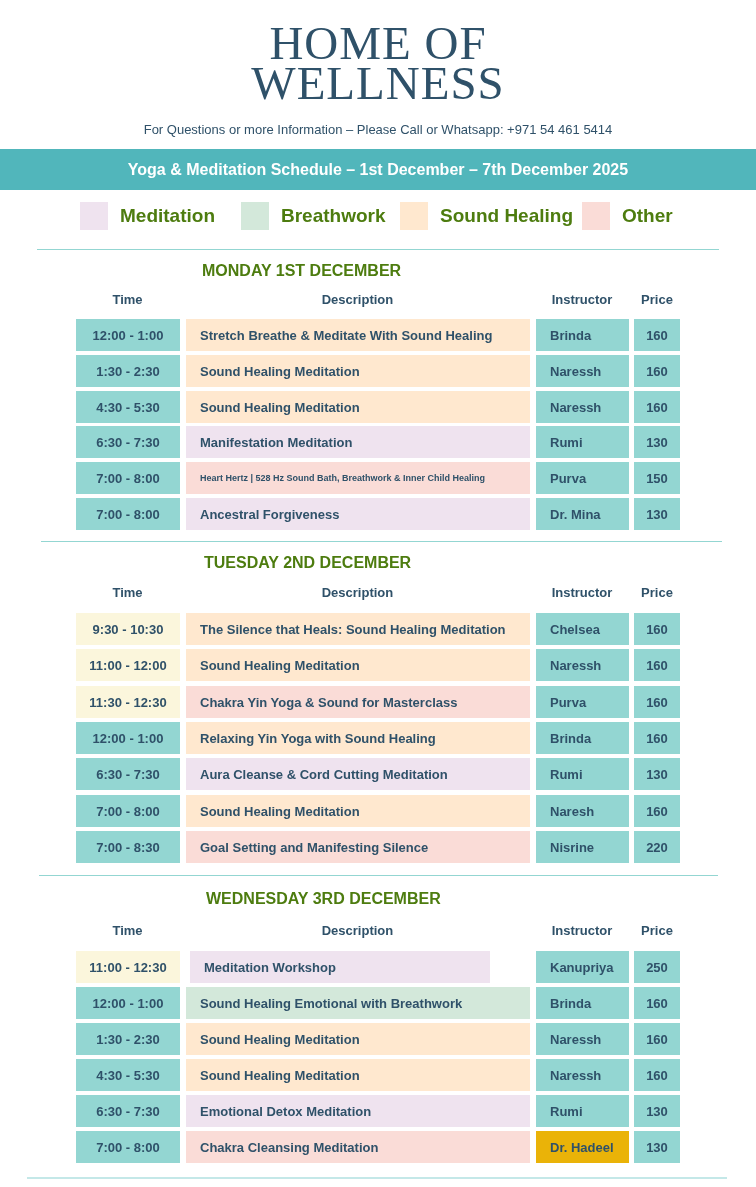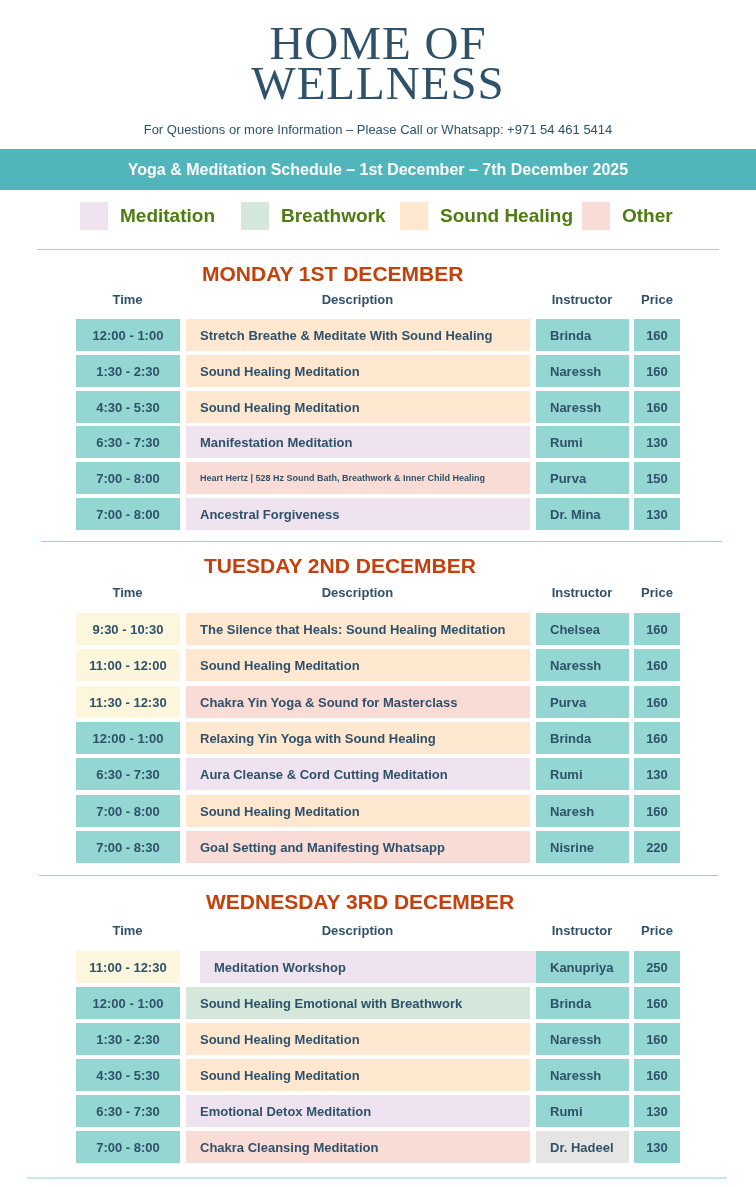--- a/index.html
+++ b/index.html
@@ -12,21 +12,21 @@
   .logo.l2 { top: 60px; font-size: 47px; }
   .contact { position: absolute; top: 122px; left: 0; width: 756px; text-align: center;
              font-size: 13px; color: #2f5169; }
   .banner { position: absolute; top: 149px; left: 0; width: 756px; height: 41px;
             background: #51b6bb; color: #ffffff; text-align: center; line-height: 41px;
             font-size: 16px; font-weight: bold; }
   .legend-item { position: absolute; top: 202px; height: 28px; display: flex; align-items: center; }
   .legend-swatch { width: 28px; height: 28px; margin-right: 12px; }
   .legend-label { font-size: 19px; font-weight: bold; color: #4d7c0f; }
   .divider { position: absolute; height: 1px; background: #93d6d2; }
-  .day-title { position: absolute; font-size: 21px; font-weight: bold; color: #c2410c; }
+  .day-title { position: absolute; font-size: 16px; font-weight: bold; color: #4d7c0f; }
   .col-head { position: absolute; font-size: 13px; font-weight: bold; color: #2f5169; text-align: center; }
   .cell { position: absolute; height: 32px; display: flex; align-items: center;
           font-size: 13px; font-weight: bold; color: #2f5169; box-sizing: border-box; }
   .cell.time { justify-content: center; text-align: center; }
   .cell.desc { padding-left: 14px; }
   .cell.desc.small { font-size: 9px; }
   .cell.inst { padding-left: 14px; }
   .cell.price { justify-content: center; }
 </style>
 </head>
@@ -141,35 +141,35 @@
         <div class="cell price" style="top:758px;left:634px;width:46px;background:#93d6d2;">130</div>
       </div>
       <div>
         <div class="cell time" style="top:795px;left:76px;width:104px;background:#93d6d2;">7:00 - 8:00</div>
         <div class="cell desc" style="top:795px;left:186px;width:344px;background:#ffe8cf;">Sound Healing Meditation</div>
         <div class="cell inst" style="top:795px;left:536px;width:93px;background:#93d6d2;">Naresh</div>
         <div class="cell price" style="top:795px;left:634px;width:46px;background:#93d6d2;">160</div>
       </div>
       <div>
         <div class="cell time" style="top:831px;left:76px;width:104px;background:#93d6d2;">7:00 - 8:30</div>
-        <div class="cell desc" style="top:831px;left:186px;width:344px;background:#fadcd7;">Goal Setting and Manifesting Whatsapp</div>
+        <div class="cell desc" style="top:831px;left:186px;width:344px;background:#fadcd7;">Goal Setting and Manifesting Silence</div>
         <div class="cell inst" style="top:831px;left:536px;width:93px;background:#93d6d2;">Nisrine</div>
         <div class="cell price" style="top:831px;left:634px;width:46px;background:#93d6d2;">220</div>
       </div>
     </div>
     <div>
       <div class="divider" style="top:875px;left:39px;width:679px;"></div>
       <div class="day-title" style="top:890px;left:206px;">WEDNESDAY 3RD DECEMBER</div>
       <div class="col-head" style="top:923px;left:75px;width:105px;">Time</div>
       <div class="col-head" style="top:923px;left:185px;width:345px;">Description</div>
       <div class="col-head" style="top:923px;left:536px;width:92px;">Instructor</div>
       <div class="col-head" style="top:923px;left:634px;width:46px;">Price</div>
       <div>
         <div class="cell time" style="top:951px;left:76px;width:104px;background:#fbf6dc;">11:00 - 12:30</div>
-        <div class="cell desc" style="top:951px;left:200px;width:345px;background:#efe3ef;">Meditation Workshop</div>
+        <div class="cell desc" style="top:951px;left:190px;width:300px;background:#efe3ef;">Meditation Workshop</div>
         <div class="cell inst" style="top:951px;left:536px;width:93px;background:#93d6d2;">Kanupriya</div>
         <div class="cell price" style="top:951px;left:634px;width:46px;background:#93d6d2;">250</div>
       </div>
       <div>
         <div class="cell time" style="top:987px;left:76px;width:104px;background:#93d6d2;">12:00 - 1:00</div>
         <div class="cell desc" style="top:987px;left:186px;width:344px;background:#d3e8da;">Sound Healing Emotional with Breathwork</div>
         <div class="cell inst" style="top:987px;left:536px;width:93px;background:#93d6d2;">Brinda</div>
         <div class="cell price" style="top:987px;left:634px;width:46px;background:#93d6d2;">160</div>
       </div>
       <div>
@@ -186,18 +186,18 @@
       </div>
       <div>
         <div class="cell time" style="top:1095px;left:76px;width:104px;background:#93d6d2;">6:30 - 7:30</div>
         <div class="cell desc" style="top:1095px;left:186px;width:344px;background:#efe3ef;">Emotional Detox Meditation</div>
         <div class="cell inst" style="top:1095px;left:536px;width:93px;background:#93d6d2;">Rumi</div>
         <div class="cell price" style="top:1095px;left:634px;width:46px;background:#93d6d2;">130</div>
       </div>
       <div>
         <div class="cell time" style="top:1131px;left:76px;width:104px;background:#93d6d2;">7:00 - 8:00</div>
         <div class="cell desc" style="top:1131px;left:186px;width:344px;background:#fadcd7;">Chakra Cleansing Meditation</div>
-        <div class="cell inst" style="top:1131px;left:536px;width:93px;background:#e5e5e5;">Dr. Hadeel</div>
+        <div class="cell inst" style="top:1131px;left:536px;width:93px;background:#eab308;">Dr. Hadeel</div>
         <div class="cell price" style="top:1131px;left:634px;width:46px;background:#93d6d2;">130</div>
       </div>
     </div>
     <div class="divider" style="top:1177px;left:27px;width:700px;height:2px;background:#c4e8e8;"></div>
   </div>
 
 </body></html>

